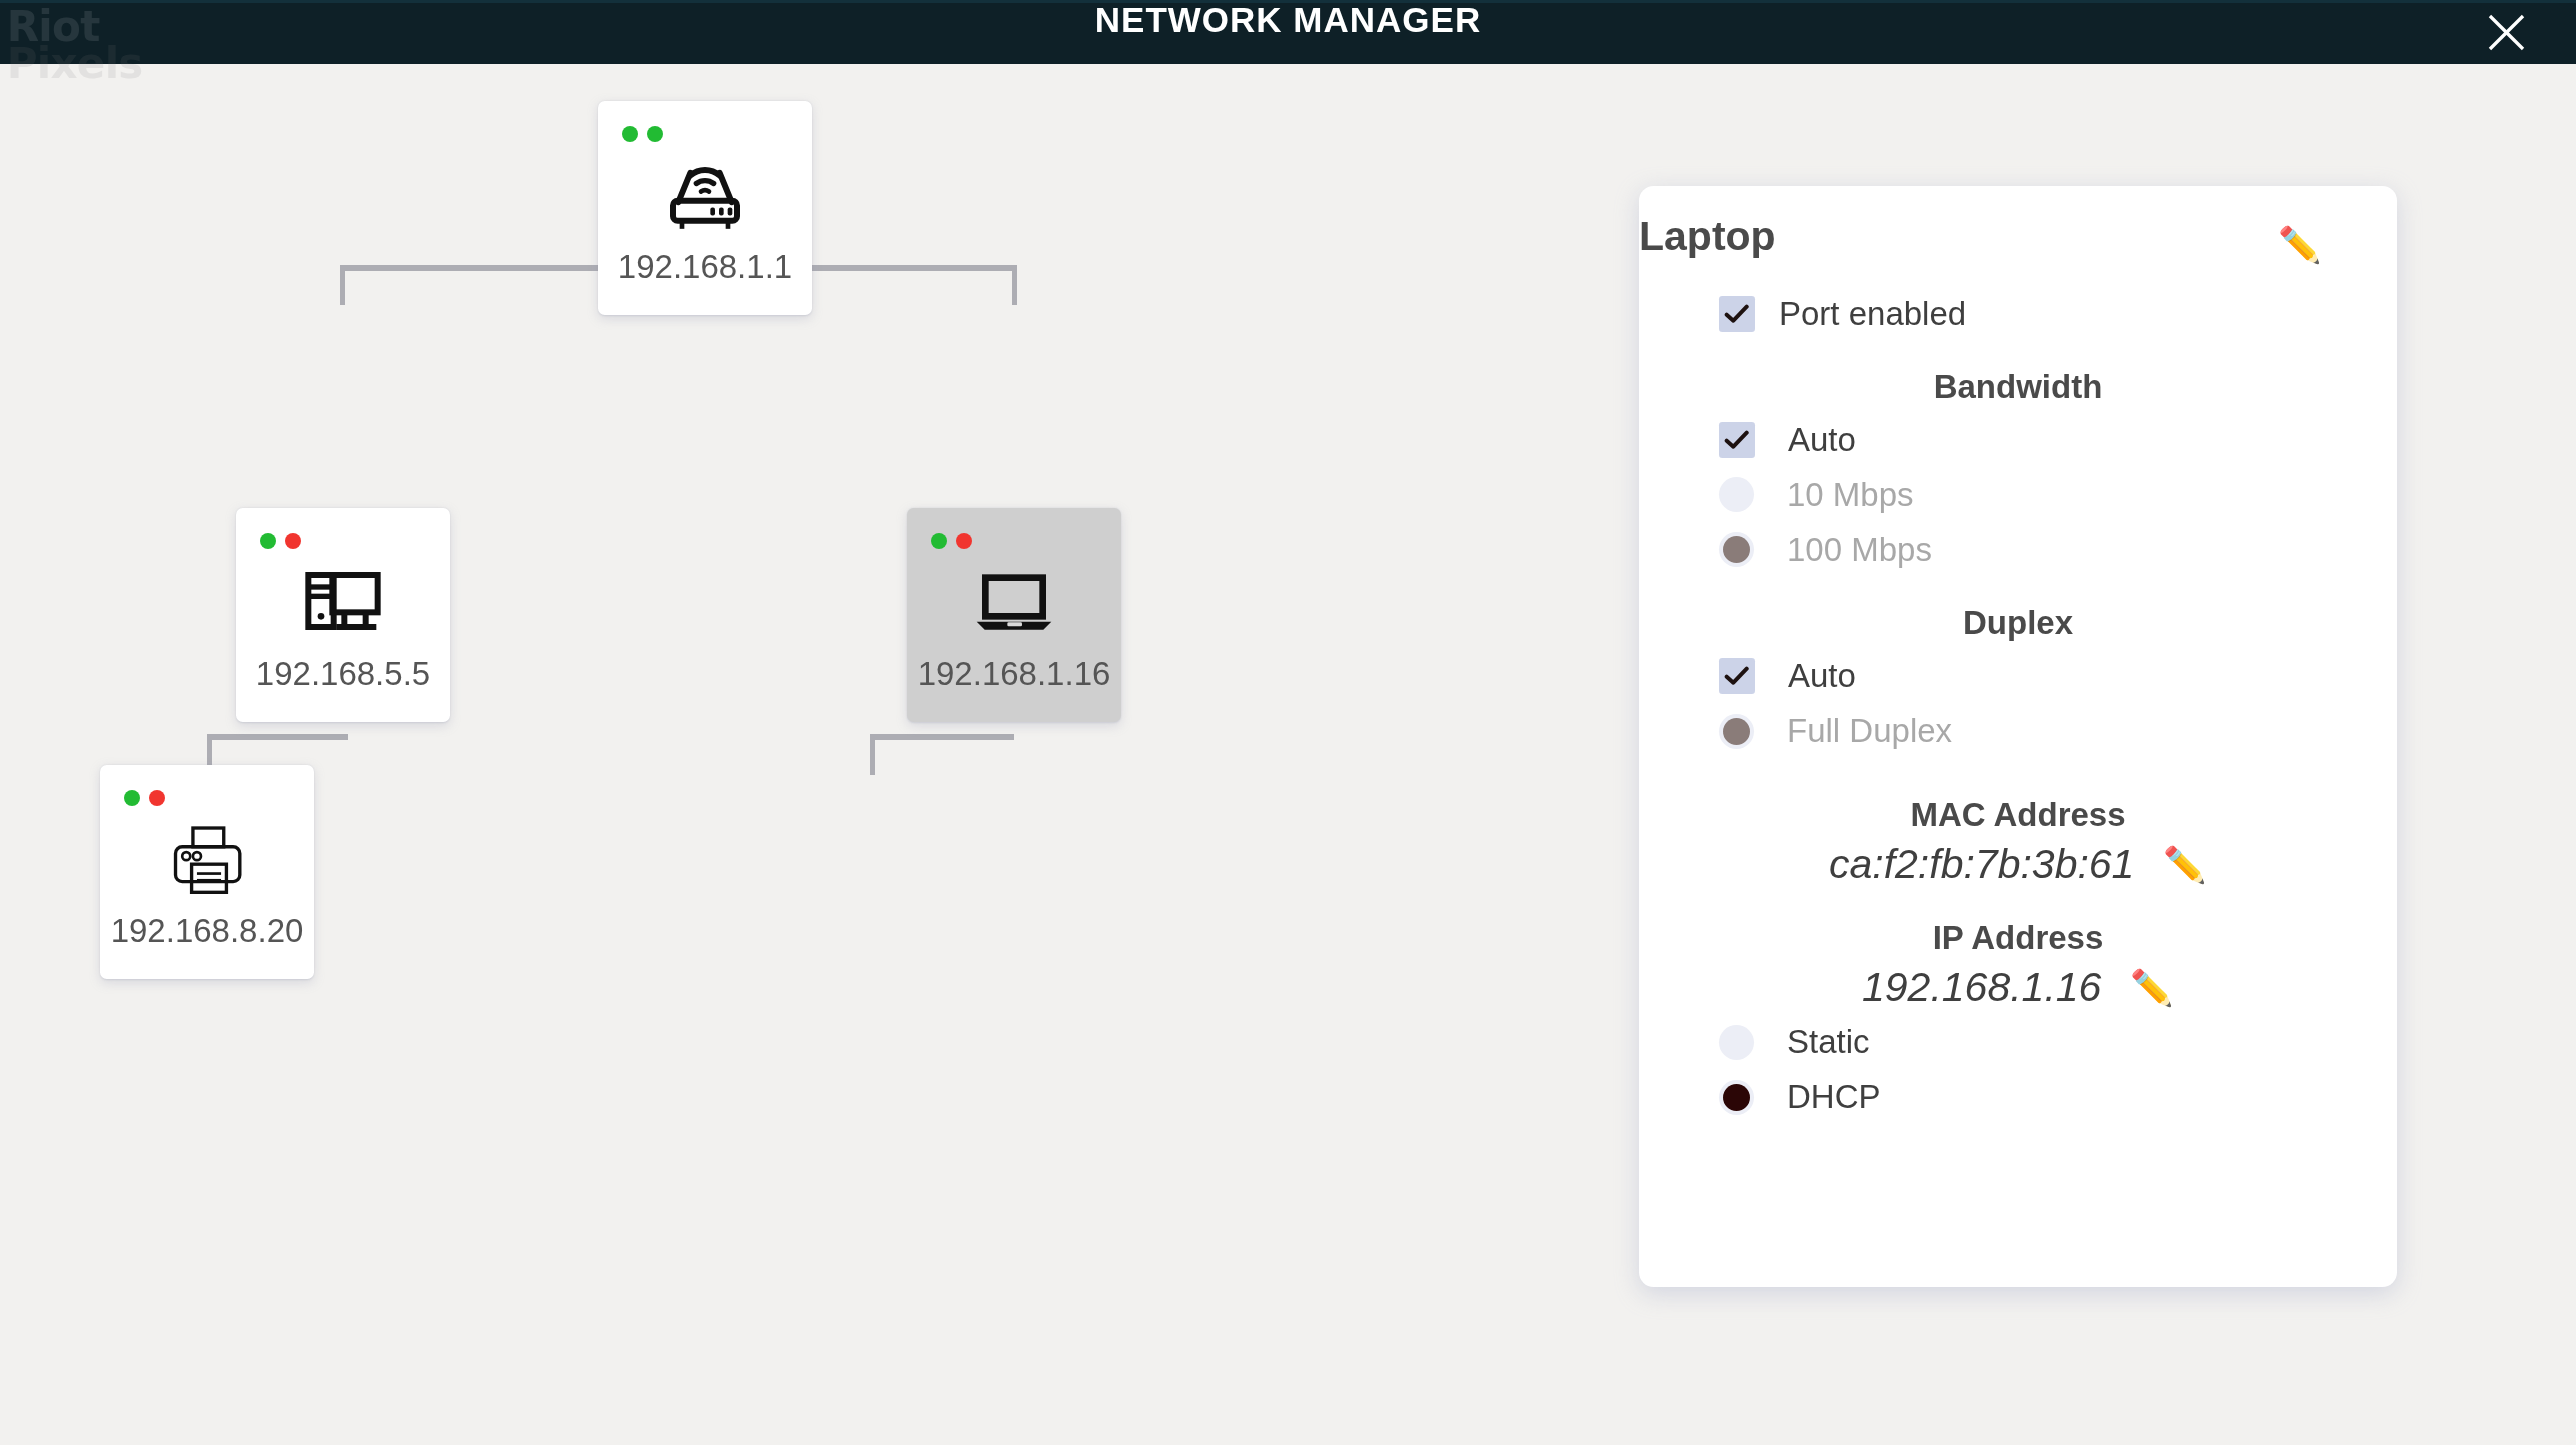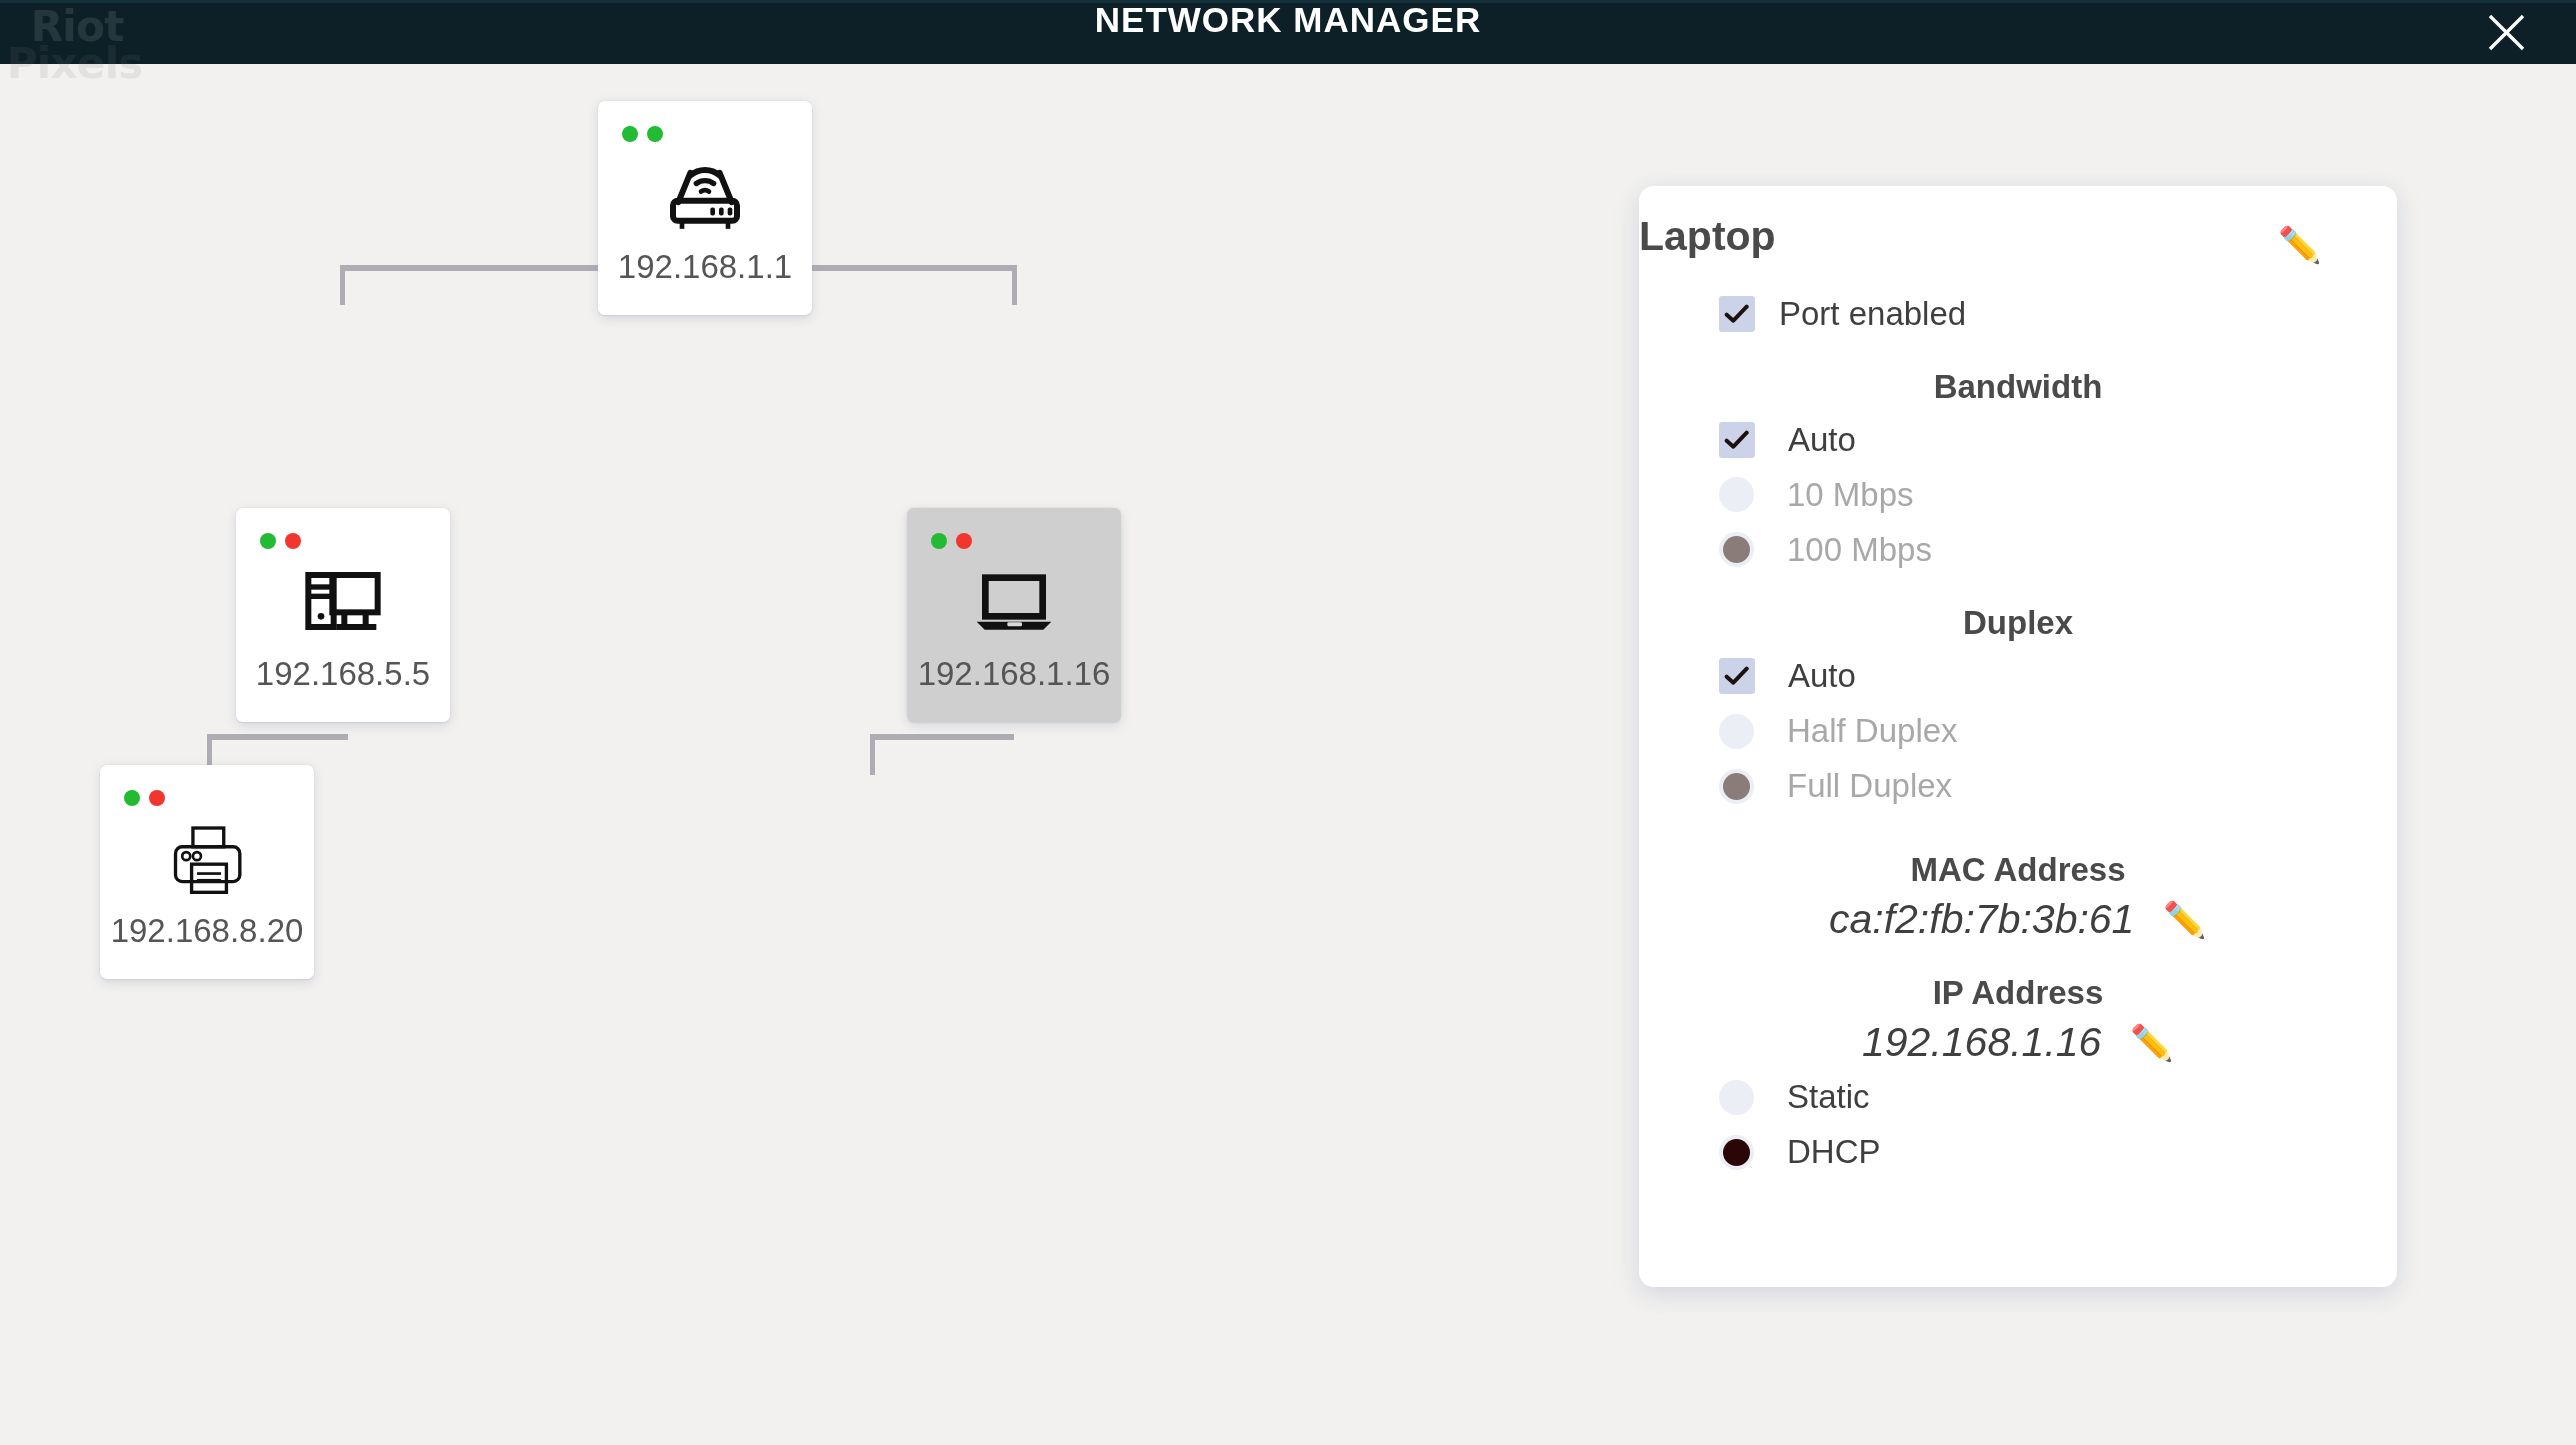--- a/index.html
+++ b/index.html
@@ -30,21 +30,21 @@
   }
   #close-btn svg { display:block; }
 
   
   #watermark {
     position:absolute; left:6.7px; top:9.4px; width:120px; height:94px;
     z-index:5; pointer-events:none;
     font-weight:bold; line-height:0.86; font-size:42px;
     font-family:"DejaVu Sans", sans-serif;
   }
-  #watermark .wm1 { color:rgba(255,255,255,0.10); display:block; letter-spacing:-0.7px;margin-left:24px;}
+  #watermark .wm1 { color:rgba(255,255,255,0.10); display:block; letter-spacing:-0.7px;}
   #watermark .wm2 { color:rgba(120,120,120,0.13); display:block; letter-spacing:-0.7px;}
 
   
   #canvas {
     position:absolute; top:64px; left:0; width:2576px; height:1381px;
   }
   .node {
     position:absolute;
     background:#ffffff;
     border-radius:6.7px;
@@ -272,26 +272,20 @@
 
   <div class="row">
     <span class="cb">
       <svg width="25.4" height="20" viewBox="0 0 38 30">
           <polyline points="4,16 14,25 34,4" stroke="#1d1110" stroke-width="6" fill="none" stroke-linecap="round" stroke-linejoin="round"></polyline>
         </svg>
     </span>
     <span class="lbl ind">Auto</span>
   </div>
   <div class="row disabled">
-    <span class="radio">
-        <span class="dot"></span>
-      </span>
-    <span class="lbl ind">Half Duplex</span>
-  </div>
-  <div class="row disabled">
     <span class="radio on">
         <span class="dot"></span>
       </span>
     <span class="lbl ind">Full Duplex</span>
   </div>
 
   <div class="spacer-md"></div>
   <div class="section-title">MAC Address</div>
   <div class="value-line">
     <span class="value-text">ca:f2:fb:7b:3b:61</span>

